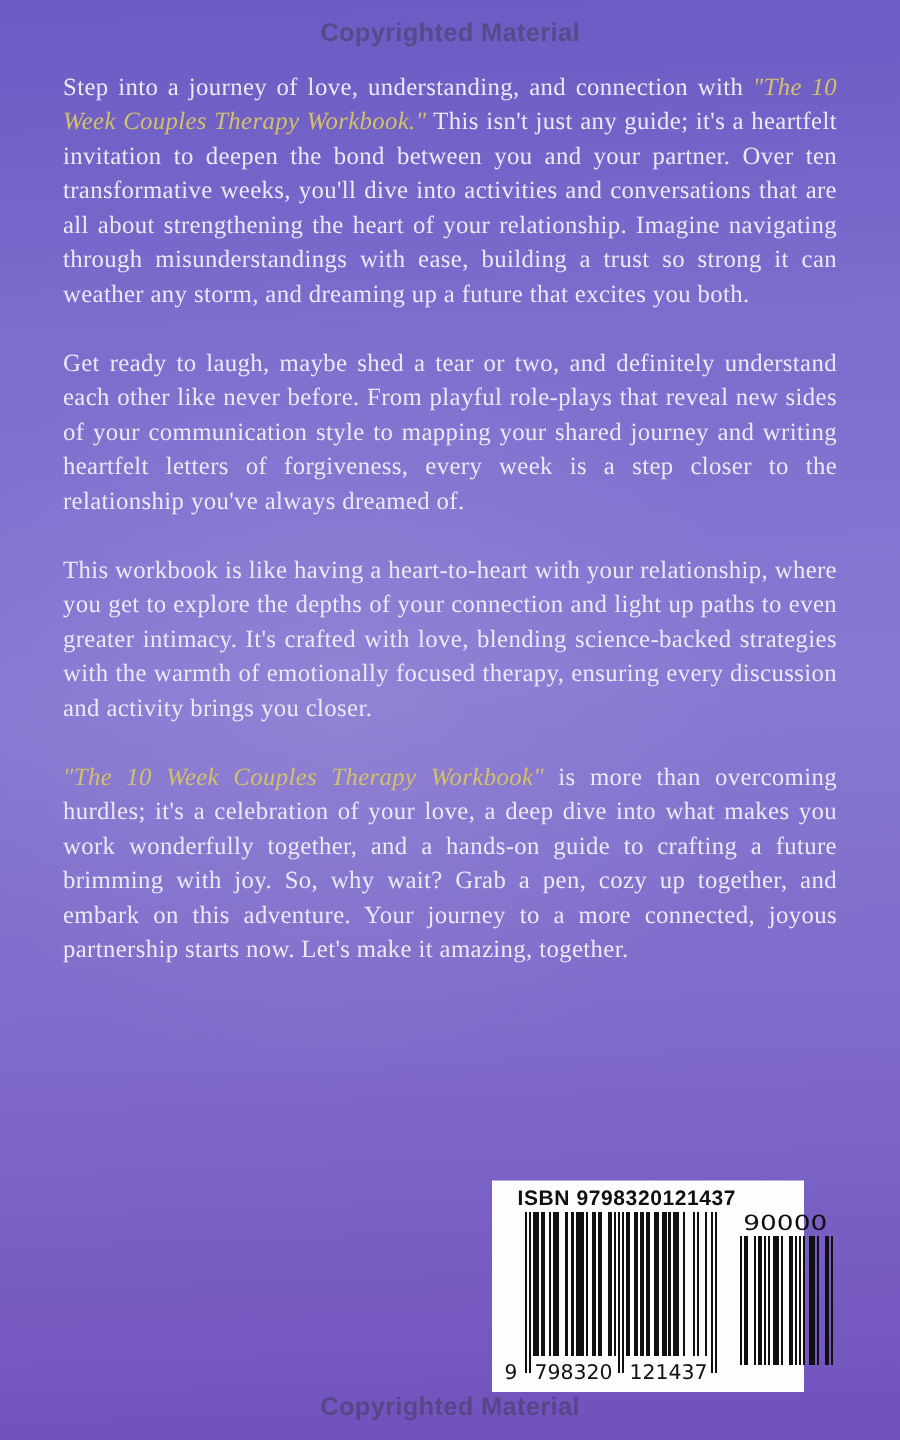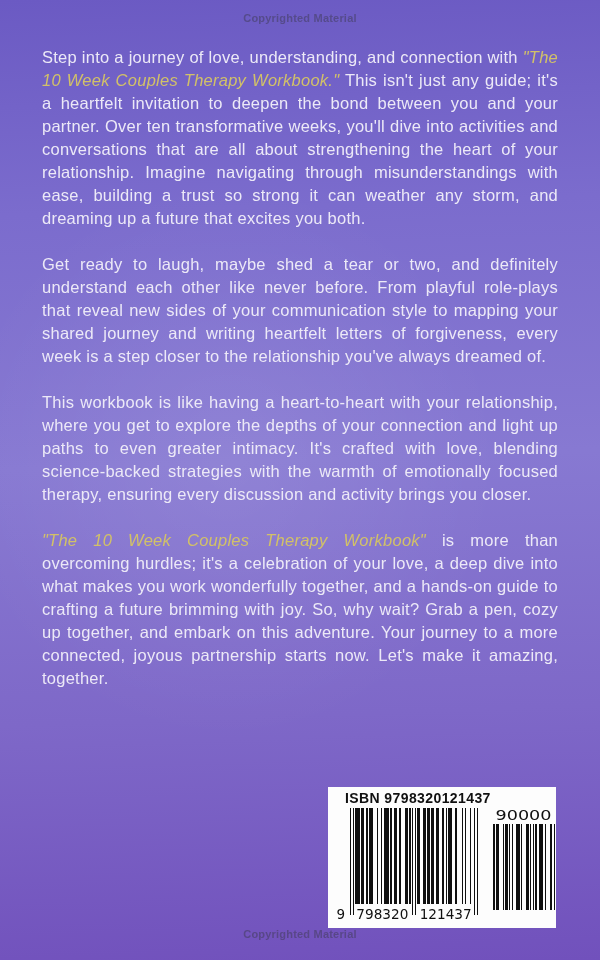--- a/index.html
+++ b/index.html
@@ -27,51 +27,52 @@
     position: absolute;
     inset: 0;
     background: radial-gradient(ellipse 70% 45% at 38% 48%, rgba(255,255,255,0.08), rgba(255,255,255,0) 65%);
     pointer-events: none;
   }
   .copyright {
     position: absolute;
     left: 0;
     width: 100%;
     text-align: center;
-    font-size: 11px;
+    font-size: 17px;
     font-weight: bold;
     letter-spacing: 0.2px;
     color: var(--copyright-color);
   }
   .copyright.top { top: 12px; }
   .copyright.bottom { top: 928px; }
   .blurb {
     position: absolute;
     top: 46px;
     left: 42px;
     width: 516px;
     color: var(--body-text);
     font-size: 16.5px;
     line-height: 23px;
     letter-spacing: 0.25px;
     text-align: justify;
     text-align-last: left;
   }
   .blurb p {
     margin: 0 0 23px 0;
+    font-family: Liberation Serif, serif;
   }
   .blurb .highlight {
     color: var(--highlight-text);
     font-style: italic;
   }
   .barcode-box {
     position: absolute;
     left: 328px;
     top: 787px;
-    width: 228px;
+    width: 208px;
     height: 141px;
     background: var(--barcode-bg);
   }
   .isbn-label {
     position: absolute;
     left: 17px;
     top: 3px;
     font-size: 14px;
     font-weight: bold;
     letter-spacing: 0.4px;

